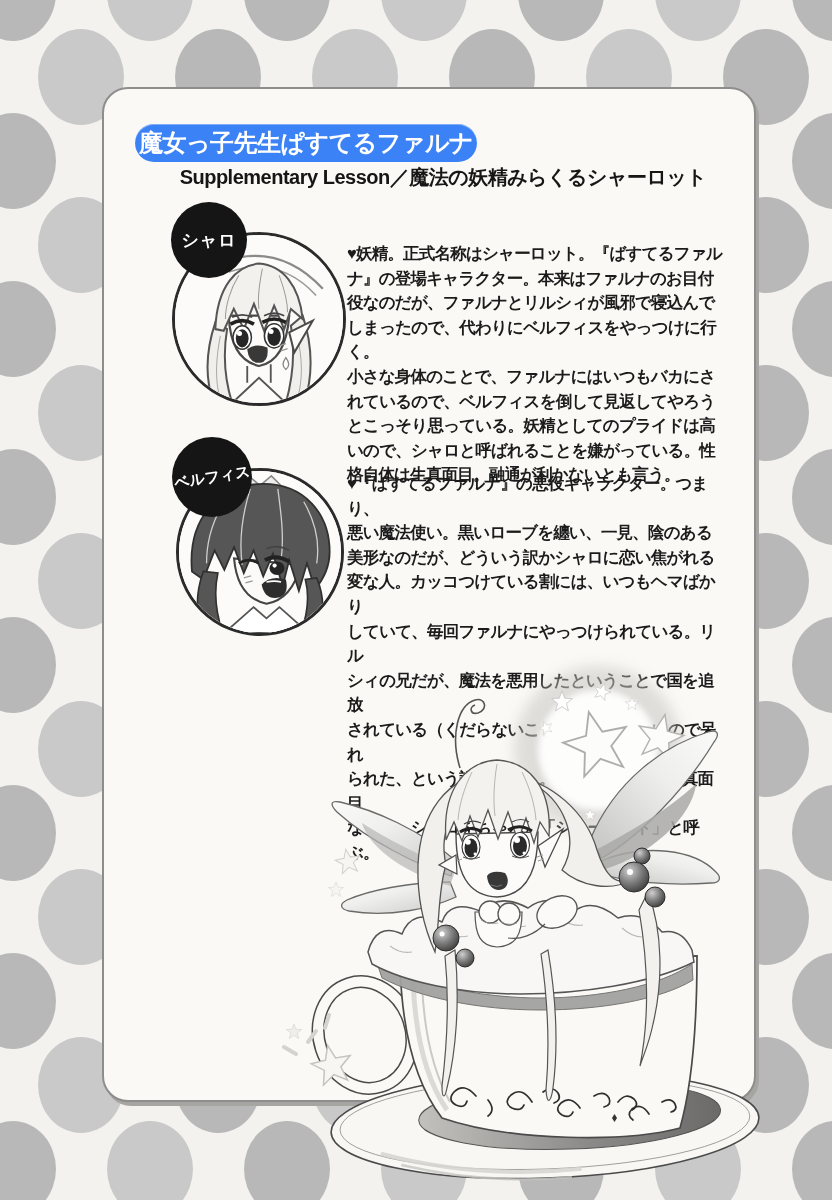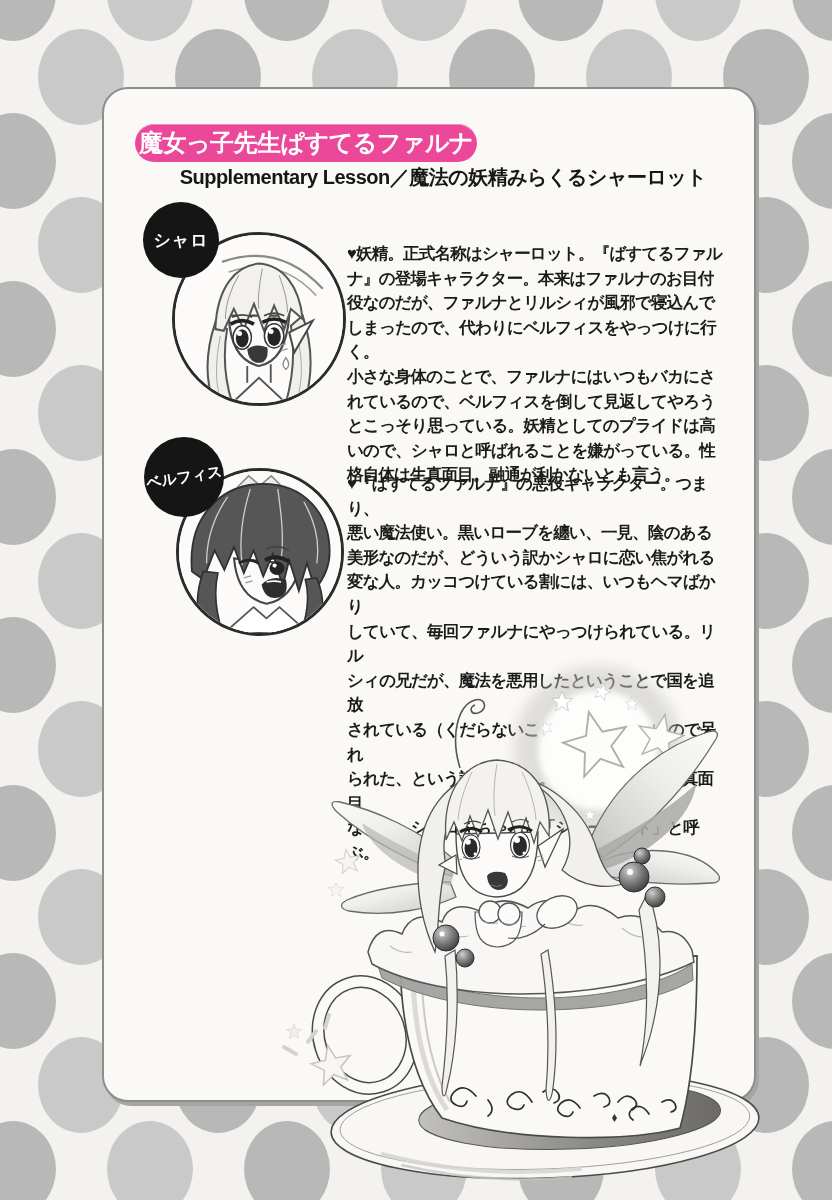--- a/index.html
+++ b/index.html
@@ -9,35 +9,35 @@
     font-family:"Liberation Sans","DejaVu Sans",sans-serif;
   }
   #dots{position:absolute;left:0;top:0;z-index:0;}
   .panel{
     position:absolute;left:102px;top:87px;width:650px;height:1011px;
     background:#faf9f6;border:2px solid #8d8d8d;border-radius:26px;
     box-shadow:3px 4px 0 0 #a6a5a2;z-index:1;
   }
   .title-pill{
     position:absolute;left:135px;top:124px;width:342px;height:38px;
-    background:#ec4899;border-radius:19px;z-index:3;
+    background:#3b82f6;border-radius:19px;z-index:3;
     box-shadow:inset 0 1px 0 rgba(255,255,255,.35);
     display:flex;align-items:center;justify-content:center;
   }
   .title-pill span{
     color:#ffffff;font-size:24px;font-weight:bold;letter-spacing:-0.5px;white-space:nowrap;
   }
   .subtitle{
     position:absolute;left:148px;top:164px;width:590px;z-index:3;
     color:#161616;font-size:20px;font-weight:bold;letter-spacing:-0.5px;white-space:nowrap;text-align:center;
   }
   .badge{
     position:absolute;border-radius:50%;background:#151515;color:#ffffff;
     display:flex;align-items:center;justify-content:center;z-index:5;
-    font-weight:bold;
+    font-weight:bold;margin-left:28px;
   }
   .badge-1{left:143px;top:202px;width:76px;height:76px;font-size:17px;letter-spacing:1px;}
   .badge-2{left:144px;top:437px;width:80px;height:80px;font-size:15px;}
   .badge-2 span{display:inline-block;transform:rotate(-9deg);}
   .portrait{
     position:absolute;border:3px solid #2b2b2b;border-radius:50%;
     overflow:hidden;background:#fcfbf9;z-index:4;
   }
   .portrait-1{left:172px;top:232px;width:168px;height:168px;}
   .portrait-2{left:176px;top:468px;width:162px;height:162px;}

